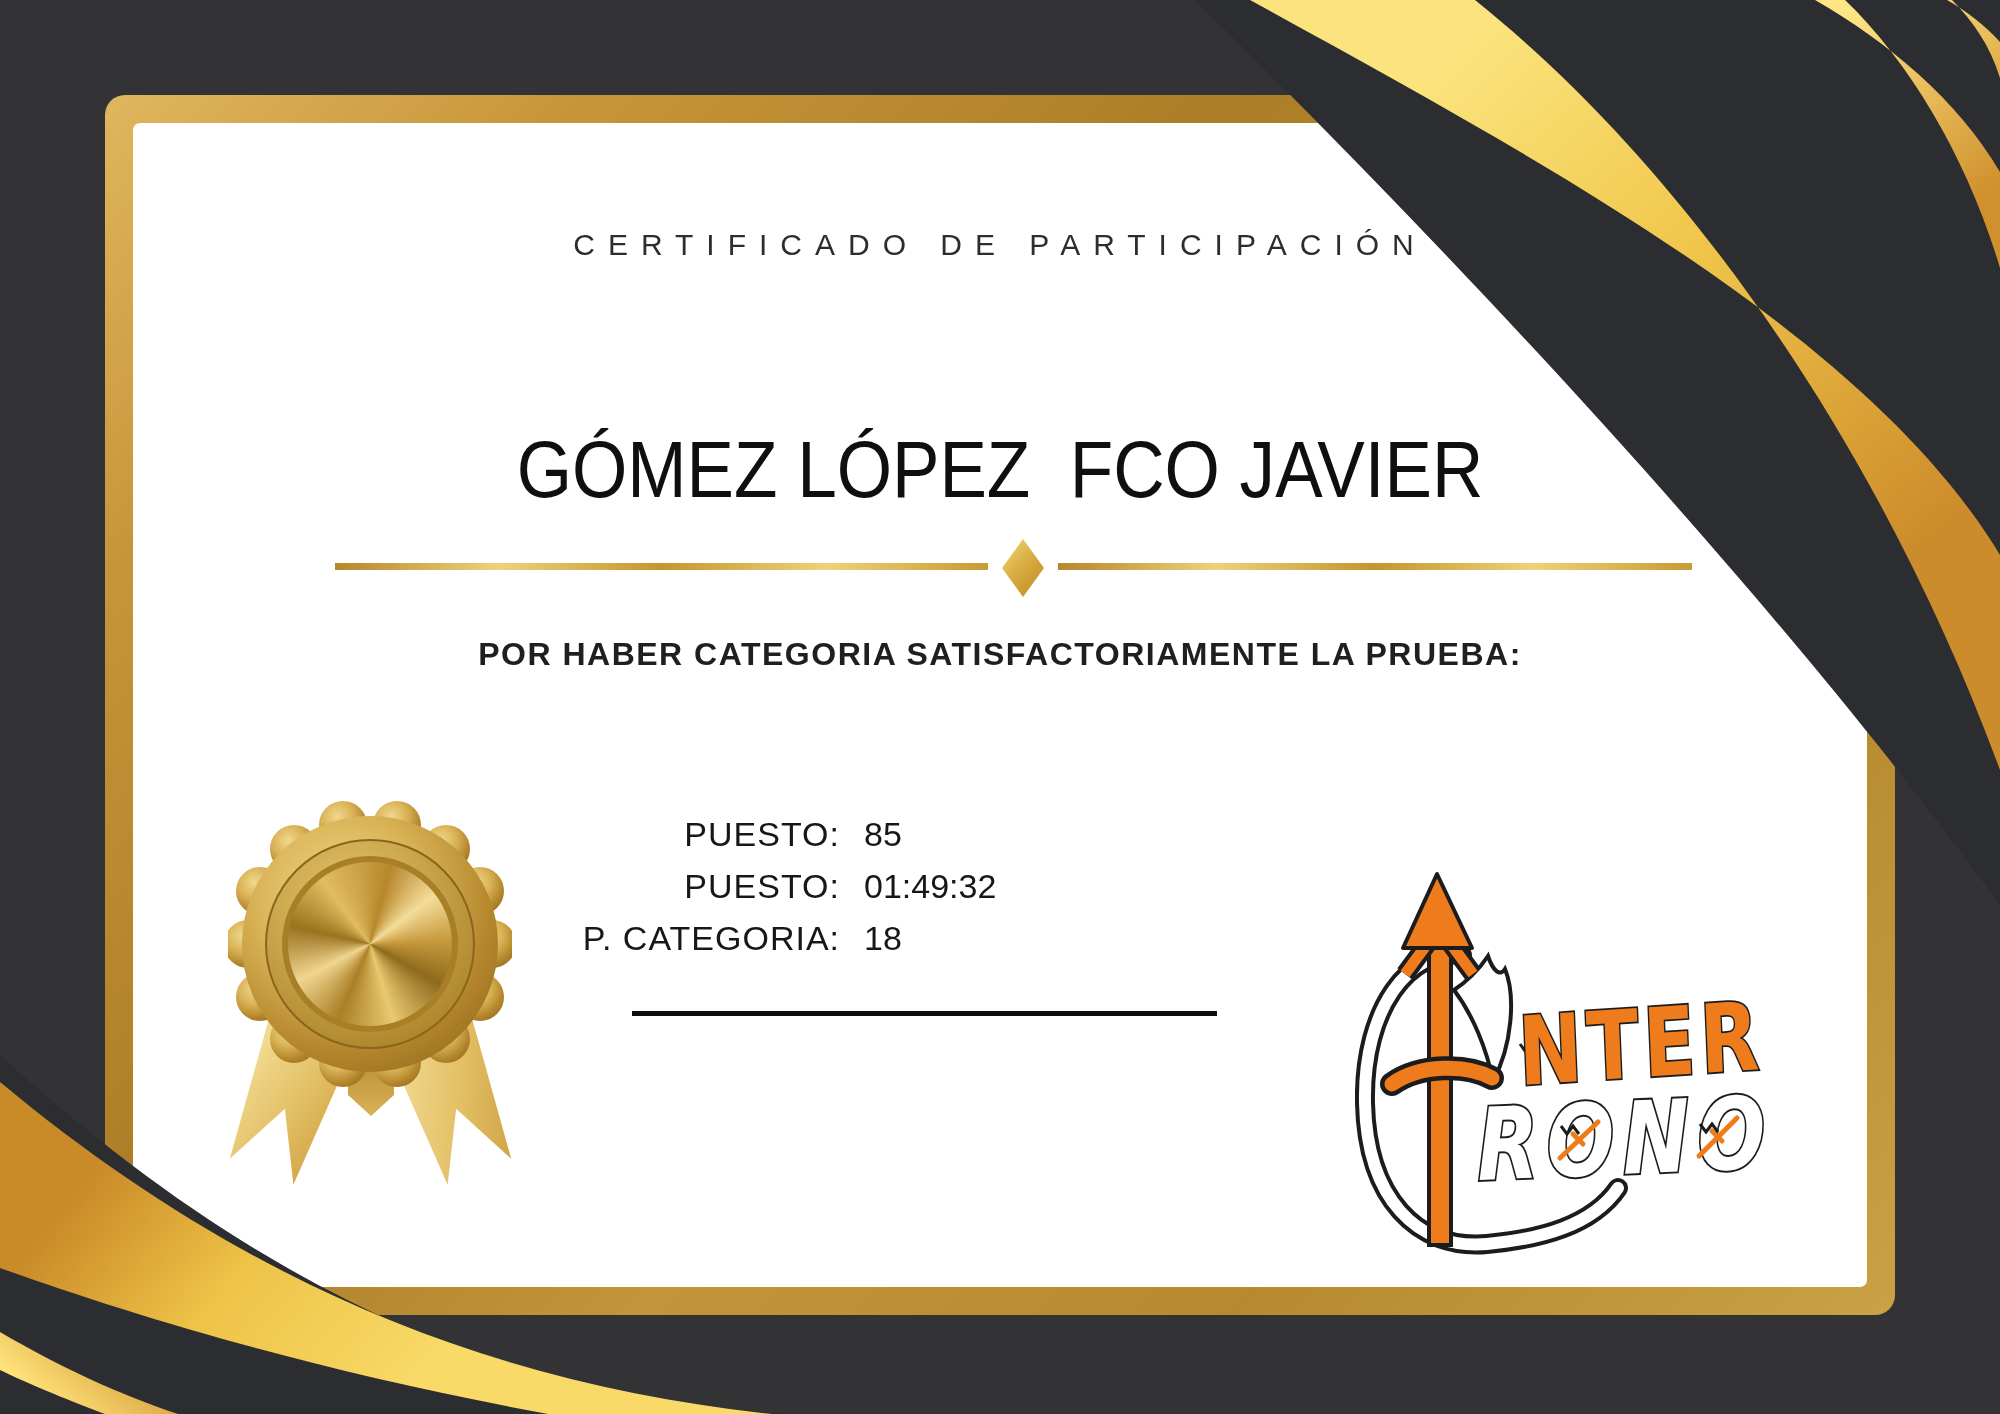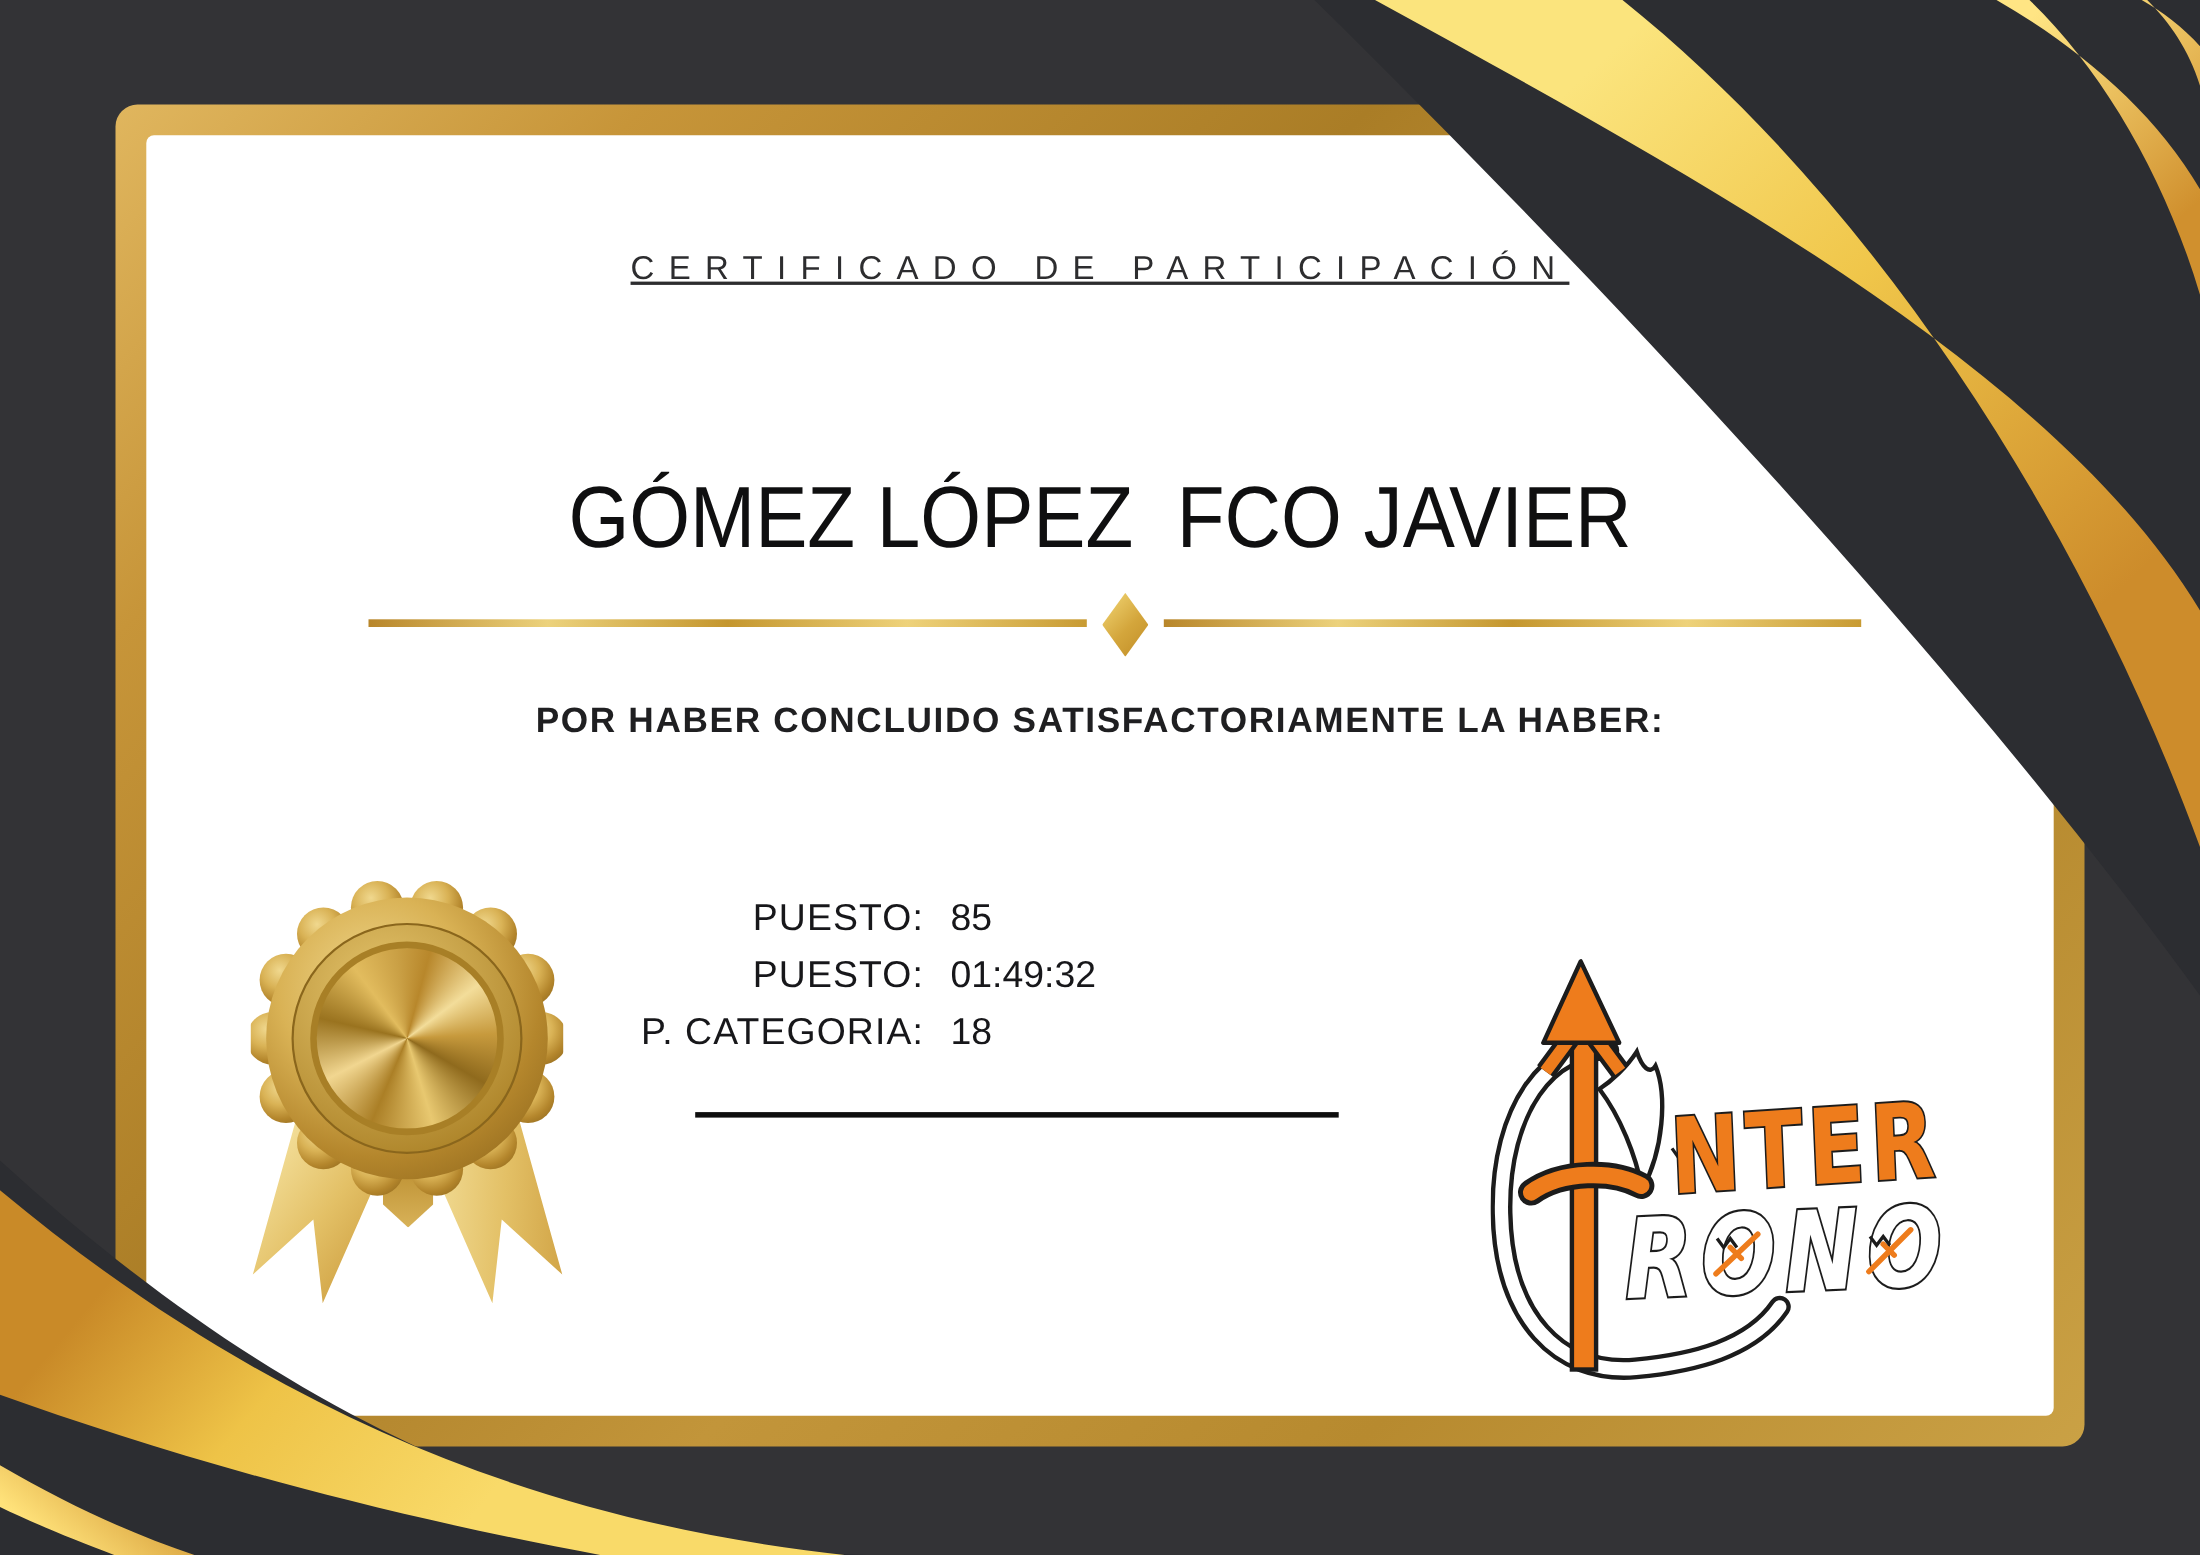--- a/index.html
+++ b/index.html
@@ -9,21 +9,21 @@
 
   
   .frame{position:absolute;left:105px;top:95px;width:1790px;height:1220px;
          border-radius:20px;z-index:1;
          background:linear-gradient(135deg,#e0b65e 0%,#c79539 16%,#aa7d26 38%,
                     #c2953a 58%,#b78a2f 78%,#caa145 100%);}
   .frame-inner{position:absolute;inset:28px;background:#ffffff;border-radius:7px;}
 
   
   .title{position:absolute;left:0;top:228px;width:2000px;text-align:center;
-         font-size:30px;letter-spacing:13px;color:#2d2d2f;z-index:2;text-decoration:underline;}
+         font-size:30px;letter-spacing:13px;color:#2d2d2f;z-index:2;}
   .name{position:absolute;left:0;top:424px;width:2000px;text-align:center;
         font-size:79px;color:#0f0f10;white-space:pre;z-index:2;
         transform:scaleX(0.9);}
   .subtitle{position:absolute;left:0;top:636px;width:2000px;text-align:center;
             font-size:32px;font-weight:700;letter-spacing:1.5px;color:#1f1f21;z-index:2;}
 
   
   .divider-line{position:absolute;height:7px;top:563px;z-index:2;
       background:linear-gradient(90deg,#b8862a,#ecd27c 25%,#c4962e 50%,#eed27a 75%,#c89b33);}
   .divider-left{left:335px;width:653px;}
@@ -72,21 +72,21 @@
     <div class="frame-inner"></div>
   </div>
 
   <div class="title">CERTIFICADO DE PARTICIPACIÓN</div>
   <div class="name">GÓMEZ LÓPEZ  FCO JAVIER</div>
 
   <div class="divider-line divider-left"></div>
   <div class="divider-diamond"></div>
   <div class="divider-line divider-right"></div>
 
-  <div class="subtitle">POR HABER CONCLUIDO SATISFACTORIAMENTE LA HABER:</div>
+  <div class="subtitle">POR HABER CATEGORIA SATISFACTORIAMENTE LA PRUEBA:</div>
 
   <div class="stats">
     <div class="stat-label">PUESTO:</div>
     <div class="stat-value">85</div>
     <div class="stat-label">PUESTO:</div>
     <div class="stat-value">01:49:32</div>
     <div class="stat-label">P. CATEGORIA:</div>
     <div class="stat-value">18</div>
   </div>
 

